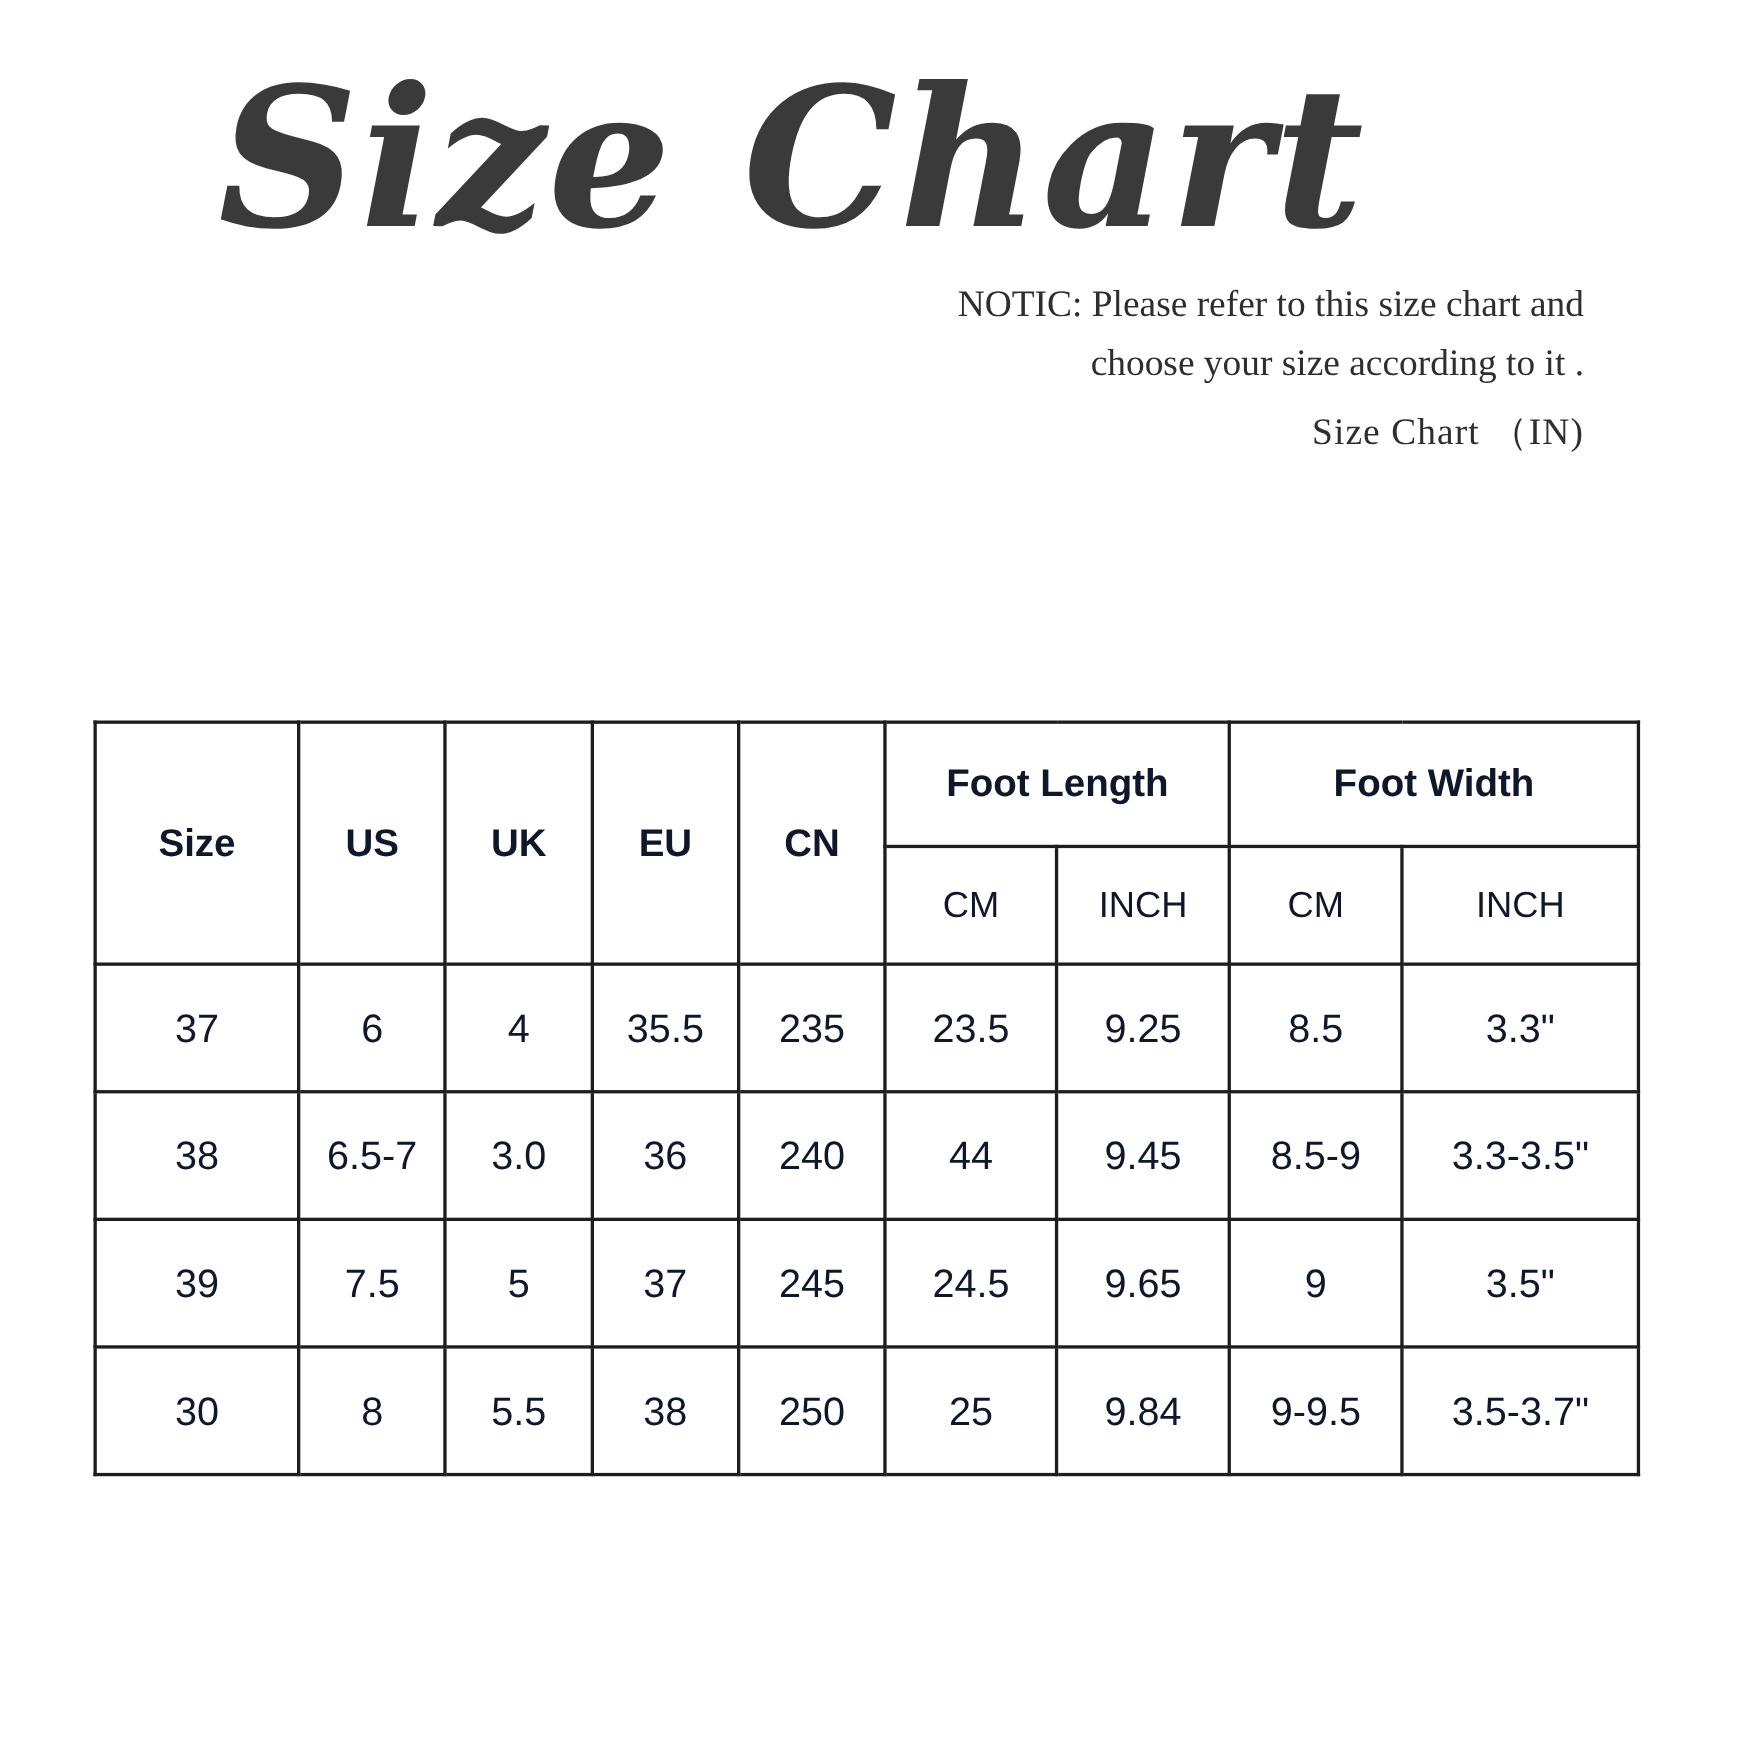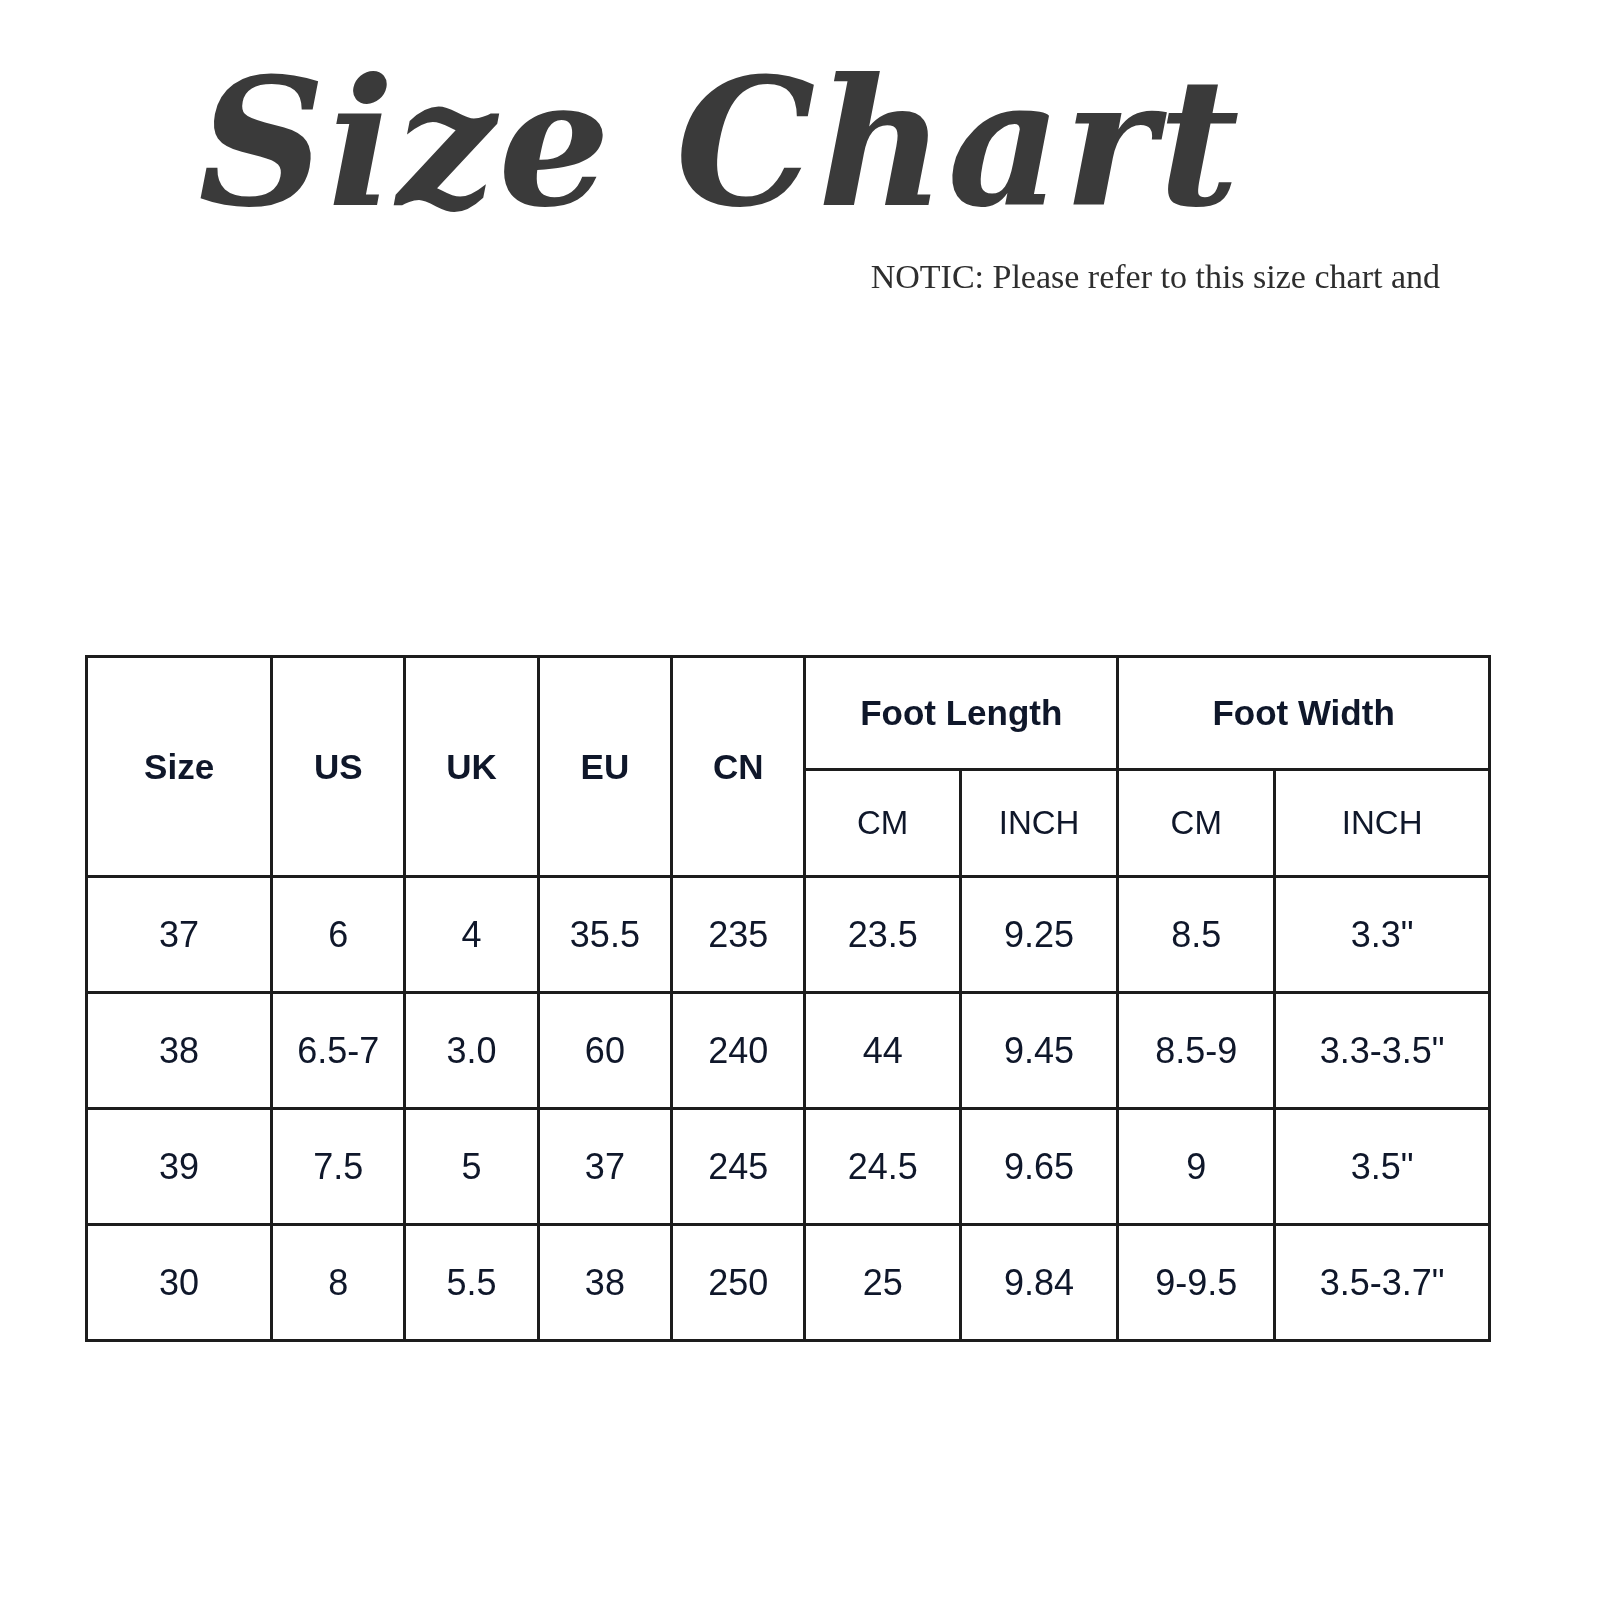--- a/index.html
+++ b/index.html
@@ -106,20 +106,22 @@
 </style>
 </head>
 <body>
 
 <div class="page">
 
   <h1 class="title">Size Chart</h1>
 
   <div class="notice">
     <div>NOTIC: Please refer to this size chart and</div>
+    <div>choose your size according to it .</div>
+    <div class="sub">Size Chart （IN)</div>
   </div>
 
   <div class="table-wrap">
     <table class="size-table">
       <colgroup>
         <col class="c-size">
           <col class="c-us">
           <col class="c-uk">
           <col class="c-eu">
           <col class="c-cn">
@@ -154,21 +156,21 @@
           <td class="cell">235</td>
           <td class="cell">23.5</td>
           <td class="cell">9.25</td>
           <td class="cell">8.5</td>
           <td class="cell">3.3"</td>
         </tr>
         <tr>
           <td class="cell">38</td>
           <td class="cell">6.5-7</td>
           <td class="cell">3.0</td>
-          <td class="cell">60</td>
+          <td class="cell">36</td>
           <td class="cell">240</td>
           <td class="cell">44</td>
           <td class="cell">9.45</td>
           <td class="cell">8.5-9</td>
           <td class="cell">3.3-3.5"</td>
         </tr>
         <tr>
           <td class="cell">39</td>
           <td class="cell">7.5</td>
           <td class="cell">5</td>

